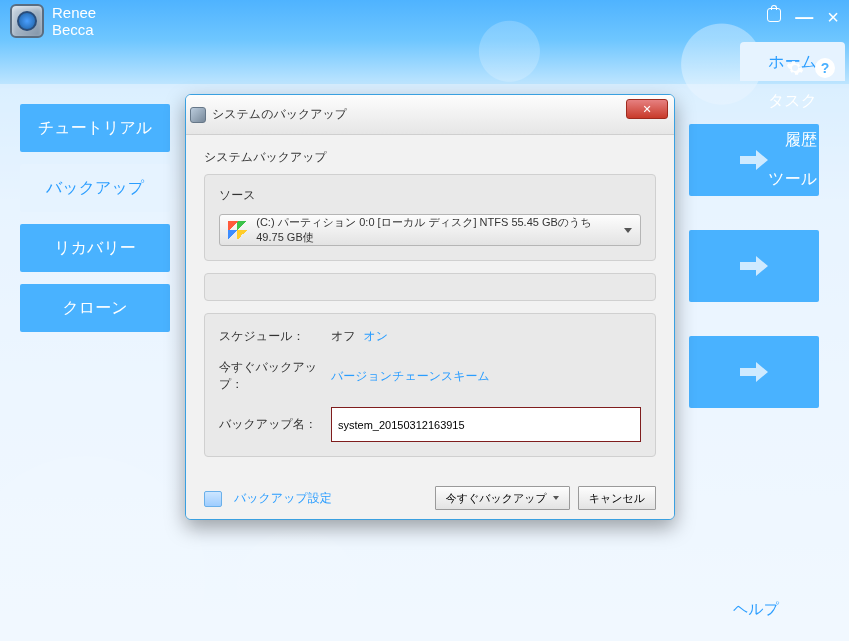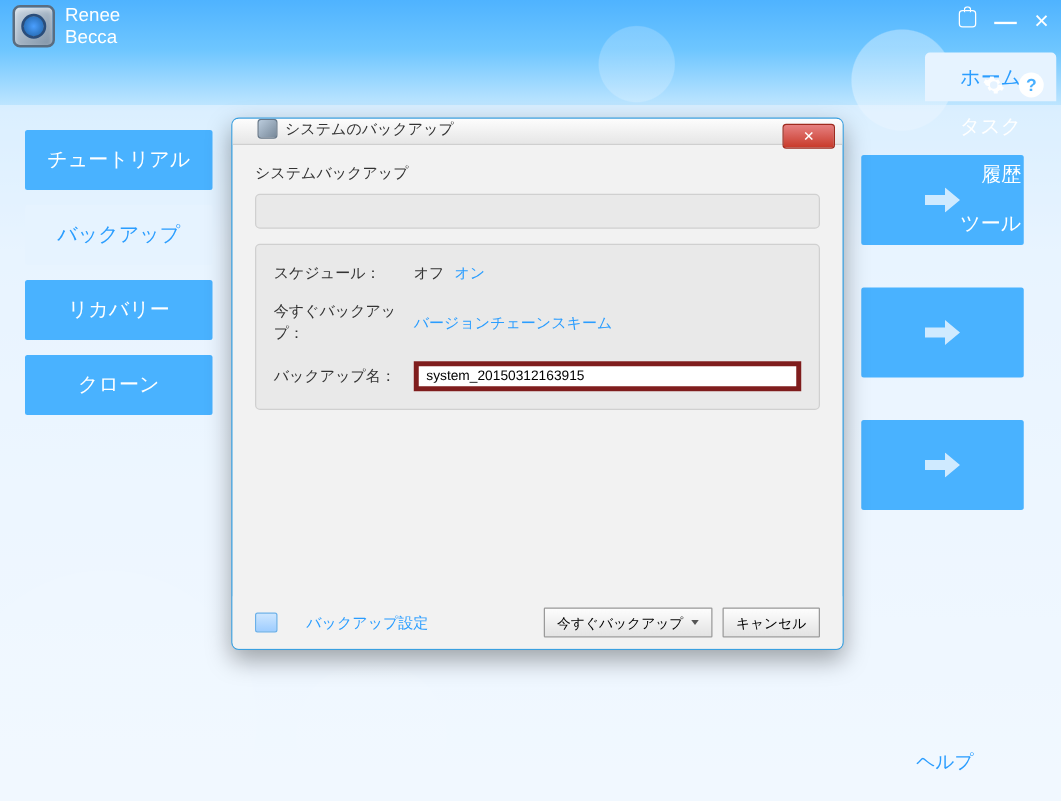--- a/index.html
+++ b/index.html
@@ -68,22 +68,22 @@
 
 .help-link { position: absolute; right: 70px; bottom: 22px; color: #2a9dff; font-size: 15px; cursor: pointer; z-index: 2; }
 
 
 .dialog {
   position: absolute; left: 185px; top: 10px; width: 490px; height: 426px;
   background: #f2f2f2; border: 1px solid #3aa0e0; border-radius: 6px;
   box-shadow: 0 8px 20px rgba(0,0,0,0.35); z-index: 10; overflow: hidden;
 }
 .dialog-titlebar {
-  height: 21px; background: linear-gradient(180deg,#fdfdfd,#e6e6e6);
-  border-bottom: 1px solid #cfcfcf; display: flex; padding: 0 20px; position: relative;
+  height: 40px; background: linear-gradient(180deg,#fdfdfd,#e6e6e6);
+  border-bottom: 1px solid #cfcfcf; display: flex; align-items: center; padding: 0 4px; position: relative;
 }
 .dialog-titlebar .dlg-icon {
   width: 16px; height: 16px; background: linear-gradient(135deg,#bcd,#789); border-radius:3px; border:1px solid #678;
 }
 .dialog-titlebar .dlg-title { margin-left: 6px; font-size: 12px; color: #333; }
 .dialog-close {
   position: absolute; right: 6px; top: 4px; width: 42px; height: 20px;
   background: linear-gradient(180deg,#e68080,#c83a2a); border: 1px solid #9e2a1e; border-radius: 3px;
   display: flex; align-items: center; justify-content: center; color: #fff; font-size: 11px; cursor: pointer;
 }
@@ -115,28 +115,28 @@
   width: 22px; height: 14px; margin-right: 8px; background: linear-gradient(180deg,#f8f8f8,#cfcfcf);
   border: 1px solid #999; border-radius: 2px;
 }
 
 .meta-panel { background: #e9e9e9; border: 1px solid #d0d0d0; border-radius: 4px; padding: 14px; }
 .meta-row { display: flex; align-items: center; margin-bottom: 14px; font-size: 12px; }
 .meta-row .label { width: 112px; color: #333; }
 .meta-row .off { color: #333; margin-right: 8px; }
 .meta-row .link { color: #2a9dff; cursor: pointer; }
 .meta-row input[type=text] {
-  flex: 1; height: 24px; border: 4px solid #7f1d1d; padding: 0 6px; font-size: 11px; background: #fff;
+  flex: 1; height: 35px; border: 1px solid #7f1d1d; padding: 0 6px; font-size: 11px; background: #fff;
 }
 
 .dialog-footer {
   position: absolute; left: 0; right: 0; bottom: 0; height: 42px;
   display: flex; align-items: center; padding: 0 18px; background: #f2f2f2;
 }
-.backup-settings { display: flex; align-items: center; color: #2a9dff; font-size: 12px; cursor: pointer; gap: 23px; }
+.backup-settings { display: flex; align-items: flex-end; color: #2a9dff; font-size: 12px; cursor: pointer; gap: 12px; }
 .backup-settings .cfg-icon {
   width: 18px; height: 16px; background: linear-gradient(180deg,#cde6ff,#9ecdff); border: 1px solid #6ab0ea; border-radius: 2px;
 }
 .dialog-footer .spacer { flex: 1; }
 .btn {
   height: 24px; padding: 0 10px; font-size: 11px; background: linear-gradient(180deg,#fdfdfd,#e3e3e3);
   border: 1px solid #9a9a9a; border-radius: 1px; cursor: pointer; display: inline-flex; align-items: center; margin-left: 8px; text-align: right;
 }
 .btn.split::after {
   content: ""; margin-left: 6px; width: 0; height: 0;
@@ -208,20 +208,27 @@
     <div class="dialog">
       <div class="dialog-titlebar">
         <span class="dlg-icon"></span>
         <span class="dlg-title">システムのバックアップ</span>
         <div class="dialog-close">✕</div>
       </div>
 
       <div class="dialog-body">
         <div class="section-title">システムバックアップ</div>
 
+        <div class="panel">
+          <div class="panel-label">ソース</div>
+          <div class="combo">
+            <span class="src-icon"></span>
+            <span>(C:) パーティション 0:0 [ローカル ディスク]   NTFS    55.45 GBのうち49.75 GB使</span>
+          </div>
+        </div>
 
         <div class="panel">
         </div>
 
         <div class="meta-panel">
           <div class="meta-row">
             <span class="label">スケジュール：</span>
             <span class="off">オフ</span>
             <span class="link">オン</span>
           </div>

